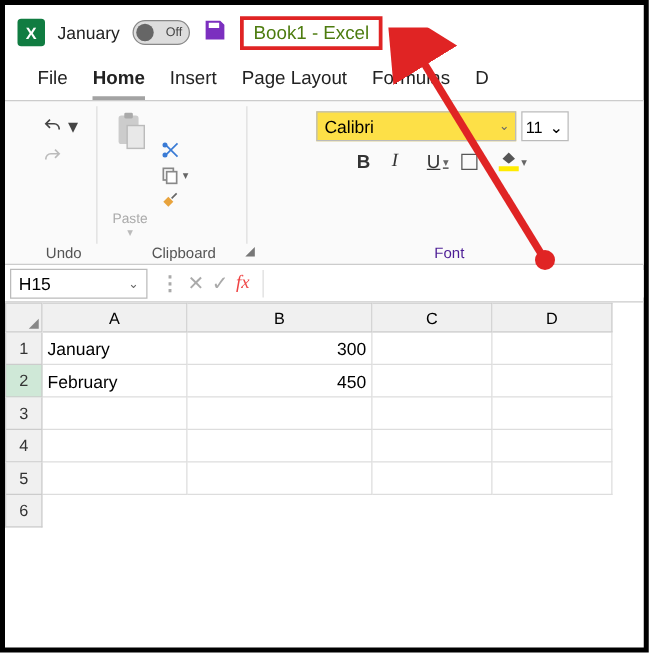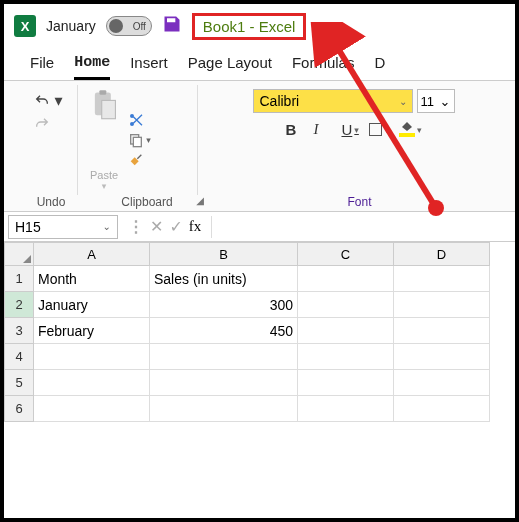--- a/index.html
+++ b/index.html
@@ -52,21 +52,21 @@
     border: 3px solid #e02424;
     position: relative;
   }
   
   .tabs {
     display: flex; gap: 20px;
     padding: 6px 20px 0 26px;
     font-size: 15px;
   }
   .tab { padding-bottom: 6px; color: #222; cursor: pointer; }
-  .tab.active { font-weight: 600; border-bottom: 3px solid #000000; font-family: Liberation Mono, monospace; }
+  .tab.active { font-weight: 600; border-bottom: 3px solid #a3a3a3; }
   
   .ribbon {
     border-top: 1px solid #ccc;
     border-bottom: 1px solid #ccc;
     background: #fafafa;
     padding: 4px 6px 2px 14px;
   }
   .ribbon-row { display: flex; align-items: stretch; }
   .group {
     display: flex; flex-direction: column;
@@ -103,21 +103,21 @@
   .lbl-clip .launcher { position:absolute; right:6px; top:0; font-size:10px; color:#777;}
   .lbl-font { flex:1; text-align:center; font-size:12px; color:#4c1d95;}
   
   .fxrow { display:flex; align-items:center; border-bottom:1px solid #ccc; height:30px;}
   .namebox {
     width:110px; border:1px solid #bbb; margin:3px 4px;
     height:24px; display:flex; align-items:center; justify-content:space-between;
     padding:0 6px; font-size:14px; background:#fff;
   }
   .fx-tools { display:flex; align-items:center; gap:6px; color:#aaa; padding:0 6px;}
-  .fx-label { font-family:"Times New Roman",serif; color:#000000; font-size:15px;text-align:center;}
+  .fx-label { font-style:italic; font-family:"Times New Roman",serif; color:#ef4444; font-size:15px;text-align:center;}
   .formula-input { flex:1; height:22px; border:none; border-left:1px solid #ddd; margin-left:4px; padding-left:6px;}
   
   .grid { display:flex; }
   .rownums { width:30px; }
   .rownums .rh, .rownums .rn {
     height:26px; border:1px solid #ccc; border-top:none;
     font-size:13px; display:flex; align-items:center; justify-content:center;
     background:#f0f0f0; color:#333;
   }
   .rownums .rh {
@@ -294,26 +294,20 @@
     <div class="rn">6</div>
   </div>
   <div class="cols">
     <div class="colheads">
       <div class="ch cA">A</div>
       <div class="ch cB">B</div>
       <div class="ch cC">C</div>
       <div class="ch cD">D</div>
     </div>
     <div class="row">
-      <div class="cell cA">Month</div>
-      <div class="cell cB">Sales (in units)</div>
-      <div class="cell cC"></div>
-      <div class="cell cD"></div>
-    </div>
-    <div class="row">
       <div class="cell cA">January</div>
       <div class="cell cB num">300</div>
       <div class="cell cC"></div>
       <div class="cell cD"></div>
     </div>
     <div class="row">
       <div class="cell cA">February</div>
       <div class="cell cB num">450</div>
       <div class="cell cC"></div>
       <div class="cell cD"></div>

